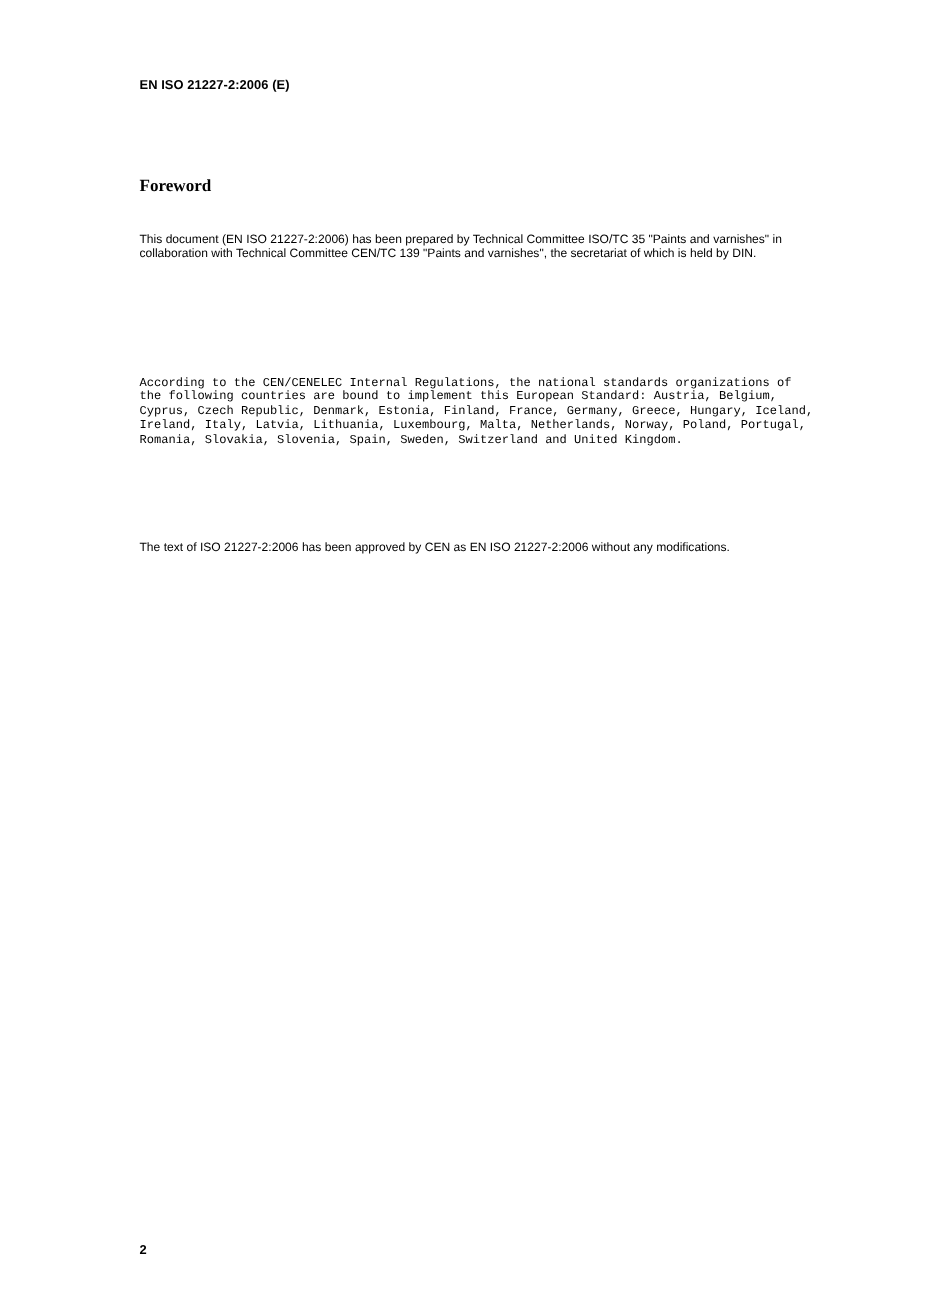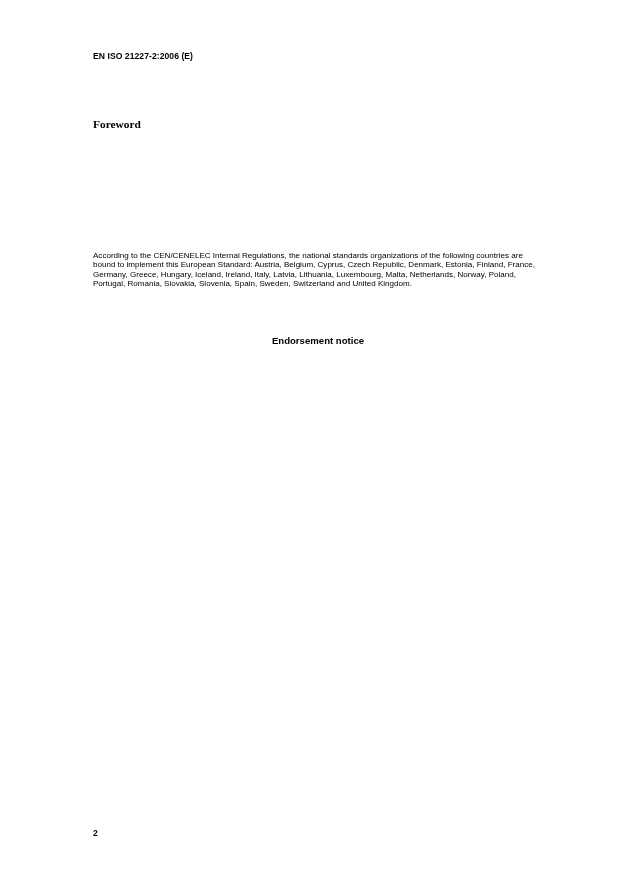--- a/index.html
+++ b/index.html
@@ -40,21 +40,21 @@
     .body-text {
       position: absolute;
       left: 93px;
       width: 450px;
       font-size: 8.05px;
       line-height: 9.4px;
       margin: 0;
     }
     .p1 { top: 155px; }
     .p2 { top: 203px; }
-    .p3 { top: 251px; }
+    .p3 { top: 251px; font-family: Liberation Mono, monospace; }
     .subtitle {
       position: absolute;
       left: 93px;
       width: 450px;
       top: 335px;
       text-align: center;
       font-size: 9.6px;
       font-weight: bold;
     }
     .p4 { top: 360px; }
@@ -67,18 +67,19 @@
     }
   </style>
 </head>
 <body>
 
 <div class="page">
   <div class="running-header">EN ISO 21227-2:2006 (E)</div>
 
   <div class="section-title">Foreword</div>
 
+  <p class="body-text p1">This document (EN ISO 21227-2:2006) has been prepared by Technical Committee ISO/TC 35 "Paints and varnishes" in collaboration with Technical Committee CEN/TC 139 "Paints and varnishes", the secretariat of which is held by DIN.</p>
   <p class="body-text p3">According to the CEN/CENELEC Internal Regulations, the national standards organizations of the following countries are bound to implement this European Standard: Austria, Belgium, Cyprus, Czech Republic, Denmark, Estonia, Finland, France, Germany, Greece, Hungary, Iceland, Ireland, Italy, Latvia, Lithuania, Luxembourg, Malta, Netherlands, Norway, Poland, Portugal, Romania, Slovakia, Slovenia, Spain, Sweden, Switzerland and United Kingdom.</p>
 
-  <div class="subtitle">Endorsement notice</div>
+  <p class="body-text p4">The text of ISO 21227-2:2006 has been approved by CEN as EN ISO 21227-2:2006 without any modifications.</p>
 
   <div class="page-number">2</div>
 </div>
 
 </body></html>

